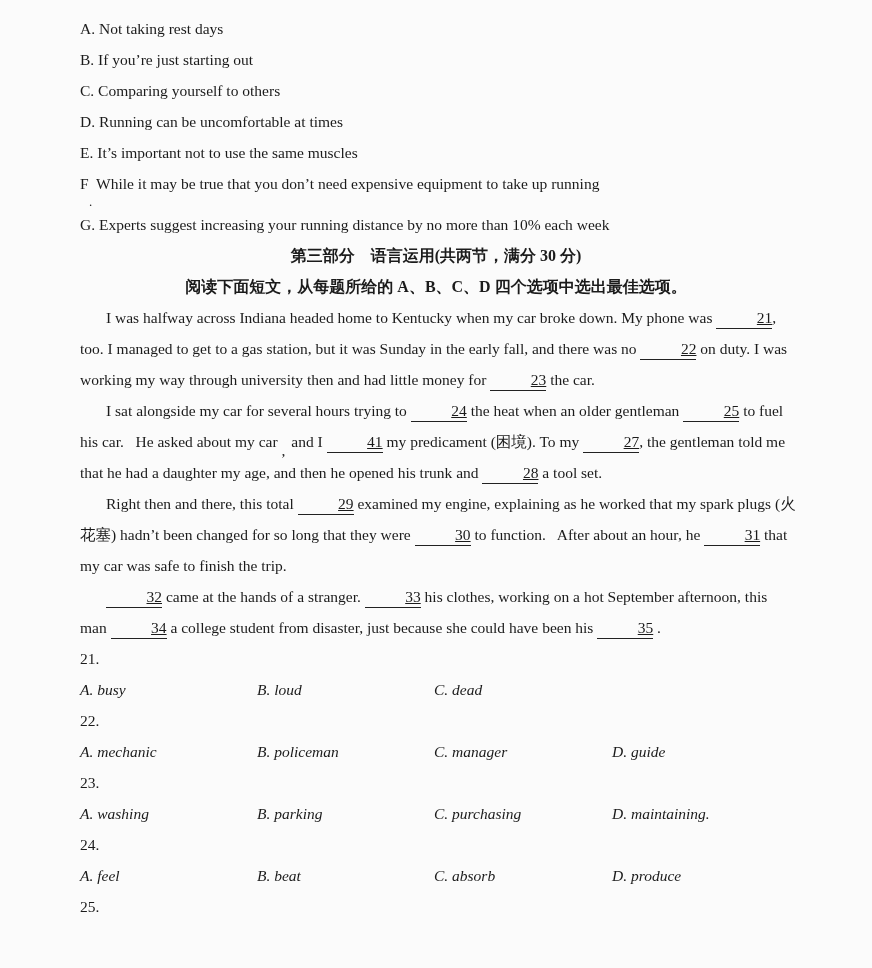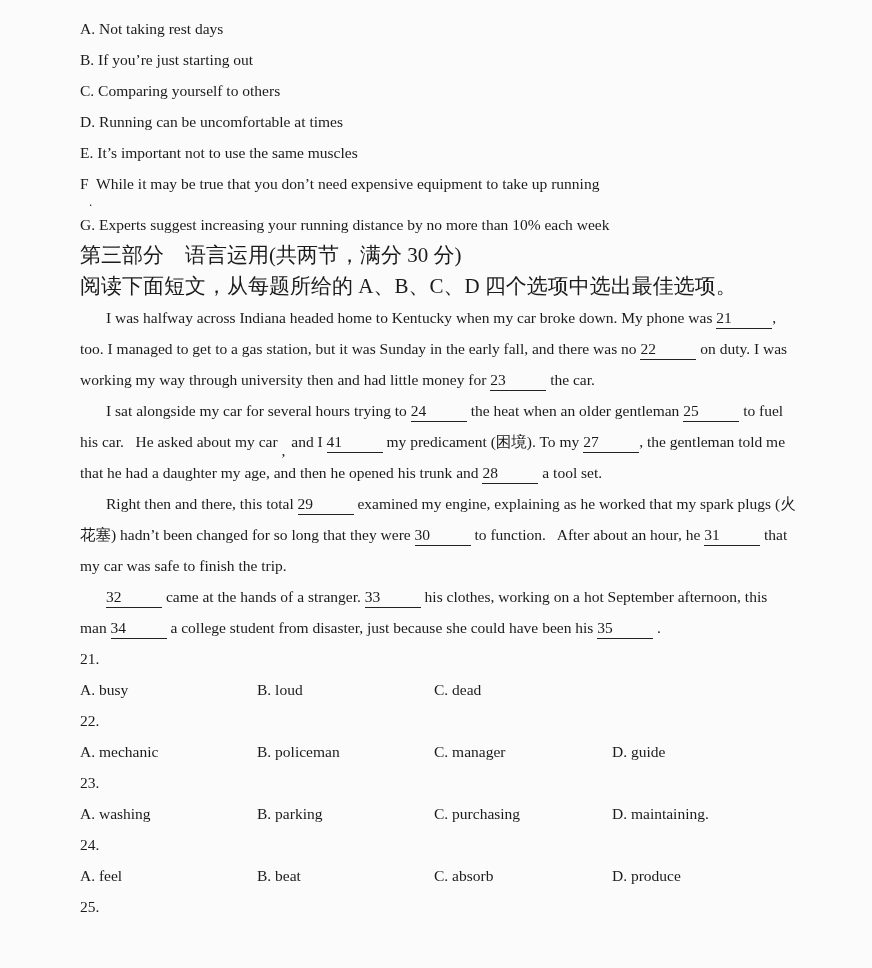--- a/index.html
+++ b/index.html
@@ -19,58 +19,61 @@
     width: 792px;
   }
 
   .line {
     height: 31px;
     line-height: 31px;
     font-size: 15.5px;
     white-space: pre;
   }
   .cn {
-    font-weight: 400;
-    font-size: 21px;
+    font-weight: 700;
+    font-size: 16px;
+    text-align: center;
   }
   .indent { padding-left: 26px; }
 
   
   .stray {
     height: 10px;
     line-height: 6px;
     font-size: 13px;
     padding-left: 9px;
     color: #2a2a2a;
   }
 
   
   .blank {
     display: inline-block;
     min-width: 56px;
     height: 21px;
     line-height: 20px;
-    text-align: left;
+    text-align: right;
     border-bottom: 1.4px solid var(--ul, #222222);
+    text-decoration: underline;
   }
 
   
   .dropped {
     position: relative;
     top: 9px;
     display: inline-block;
     width: 6px;
   }
 
   .opt-row {
     display: grid;
     grid-template-columns: 177px 177px 178px auto;
     height: 31px;
     line-height: 31px;
     font-size: 15.5px;
+    font-style: italic;
   }
   .opt-cell { white-space: pre; }
 </style>
 </head>
 <body>
 
 <div class="page" style="--bg: #fbfbfb; --fg: #1b1b1b; --ul: #222222;">
   <div class="content">
     <div id="gap-options">
         <div class="line">A. Not taking rest days</div>

